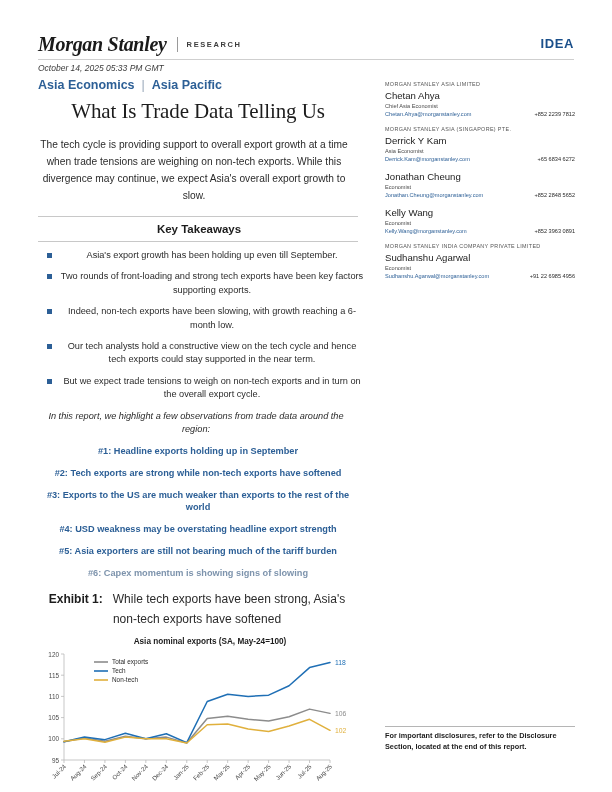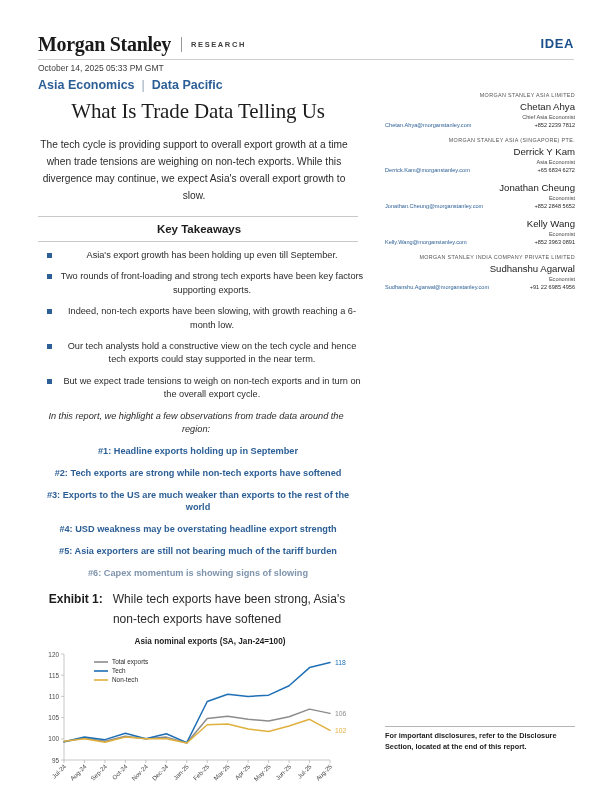--- a/index.html
+++ b/index.html
@@ -29,20 +29,21 @@
     top: 33px;
     display: flex;
     align-items: center;
   }
   .ms-logo {
     font-family: "Liberation Serif", serif;
     font-size: 20px;
     font-weight: bold;
     letter-spacing: -0.3px;
     color: #1a1a1a;
+    font-style: italic;
   }
   .ms-divider {
     width: 1px;
     height: 15px;
     background: #9a9a9a;
     margin: 0 9px 0 10px;
   }
   .ms-research {
     font-size: 7.5px;
     letter-spacing: 1.6px;
@@ -65,20 +66,21 @@
     width: 536px;
     height: 1px;
     background: #cfcfcf;
   }
   .timestamp {
     position: absolute;
     left: 38px;
     top: 63px;
     font-size: 8.5px;
     color: #3b3b3b;
+    font-style: italic;
   }
 
   
   .leftcol {
     position: absolute;
     left: 38px;
     top: 78px;
     width: 320px;
     text-align: center;
   }
@@ -199,23 +201,22 @@
     left: 0;
     top: 162px;
     font-size: 6.2px;
     color: #6d6d6d;
   }
 
   
   .rightcol {
     position: absolute;
     left: 385px;
-    top: 92px;
+    top: 81px;
     width: 190px;
-    text-align: right;
   }
   .entity {
     font-size: 5.4px;
     letter-spacing: 0.35px;
     color: #555;
     text-transform: uppercase;
     margin-bottom: 3px;
   }
   .an-name {
     font-size: 9.6px;
@@ -275,21 +276,21 @@
   </div>
   <div class="idea-logo">IDEA</div>
   <div class="rule-top"></div>
   <div class="timestamp">October 14, 2025 05:33 PM GMT</div>
 
   <div class="leftcol">
 
     <div class="sector-line">
       <span>Asia Economics</span>
       <span class="pipe">|</span>
-      <span>Data Pacific</span>
+      <span>Asia Pacific</span>
     </div>
 
     <h1 class="title">What Is Trade Data Telling Us</h1>
 
     <div class="abstract">The tech cycle is providing support to overall export growth at a time when trade tensions are weighing on non-tech exports. While this divergence may continue, we expect Asia's overall export growth to slow.</div>
 
     <div class="kt-rule"></div>
     <div class="kt-title">Key Takeaways</div>
     <div class="kt-rule"></div>
 
@@ -308,21 +309,21 @@
     <div class="obs">#3: Exports to the US are much weaker than exports to the rest of the world</div>
     <div class="obs">#4: USD weakness may be overstating headline export strength</div>
     <div class="obs">#5: Asia exporters are still not bearing much of the tariff burden</div>
     <div class="obs muted">#6: Capex momentum is showing signs of slowing</div>
 
     <div class="exhibit-cap">
       <b>Exhibit 1:</b><span class="capspace"></span><span>While tech exports have been strong, Asia's non-tech exports have softened</span>
     </div>
 
     <div class="chart-box">
-      <div class="chart-title">Asia nominal exports (SA, Jan-24=100)</div>
+      <div class="chart-title">Asia nominal exports (SA, May-24=100)</div>
       <div class="chart-svg-wrap">
         <svg id="chart-svg" width="320" height="140" viewBox="0 0 320 140">
             <line x1="26" y1="6" x2="26" y2="112" stroke="#b9b9b9" stroke-width="0.8"></line>
             <line x1="26" y1="112" x2="292" y2="112" stroke="#b9b9b9" stroke-width="0.8"></line>
             <line x1="23" y1="112" x2="26" y2="112" stroke="#b9b9b9" stroke-width="0.8"></line>
             <text x="21" y="114.5" text-anchor="end" font-size="6.4" fill="#4a4a4a" font-family="&quot;Liberation Sans&quot;, sans-serif">95</text>
             <line x1="23" y1="90.8" x2="26" y2="90.8" stroke="#b9b9b9" stroke-width="0.8"></line>
             <text x="21" y="93.3" text-anchor="end" font-size="6.4" fill="#4a4a4a" font-family="&quot;Liberation Sans&quot;, sans-serif">100</text>
             <line x1="23" y1="69.6" x2="26" y2="69.6" stroke="#b9b9b9" stroke-width="0.8"></line>
             <text x="21" y="72.1" text-anchor="end" font-size="6.4" fill="#4a4a4a" font-family="&quot;Liberation Sans&quot;, sans-serif">105</text>

